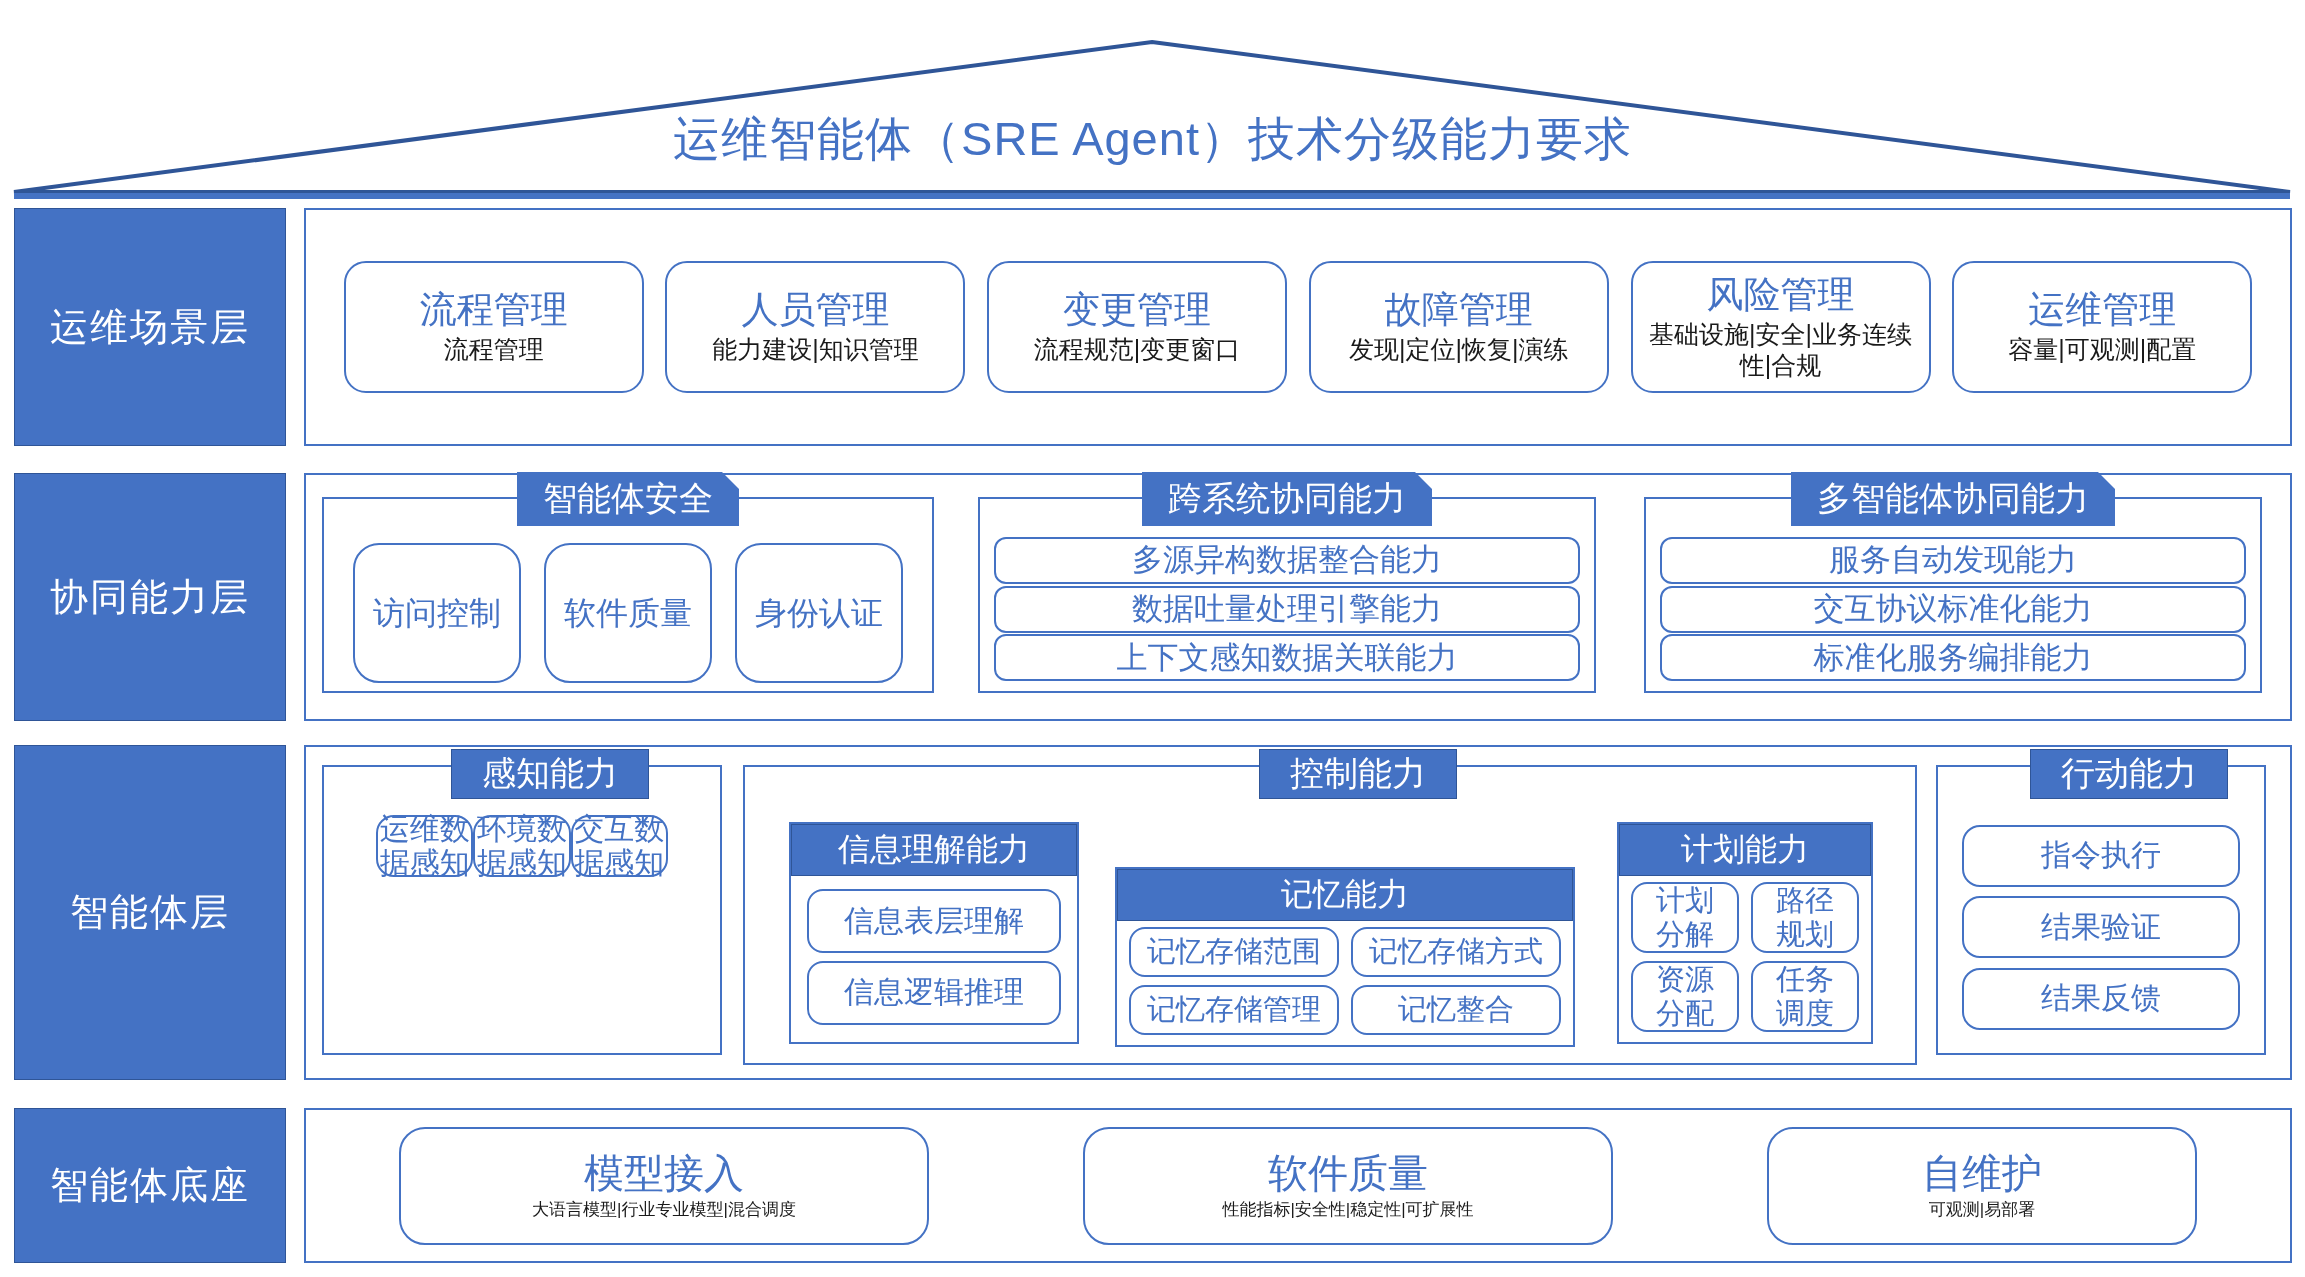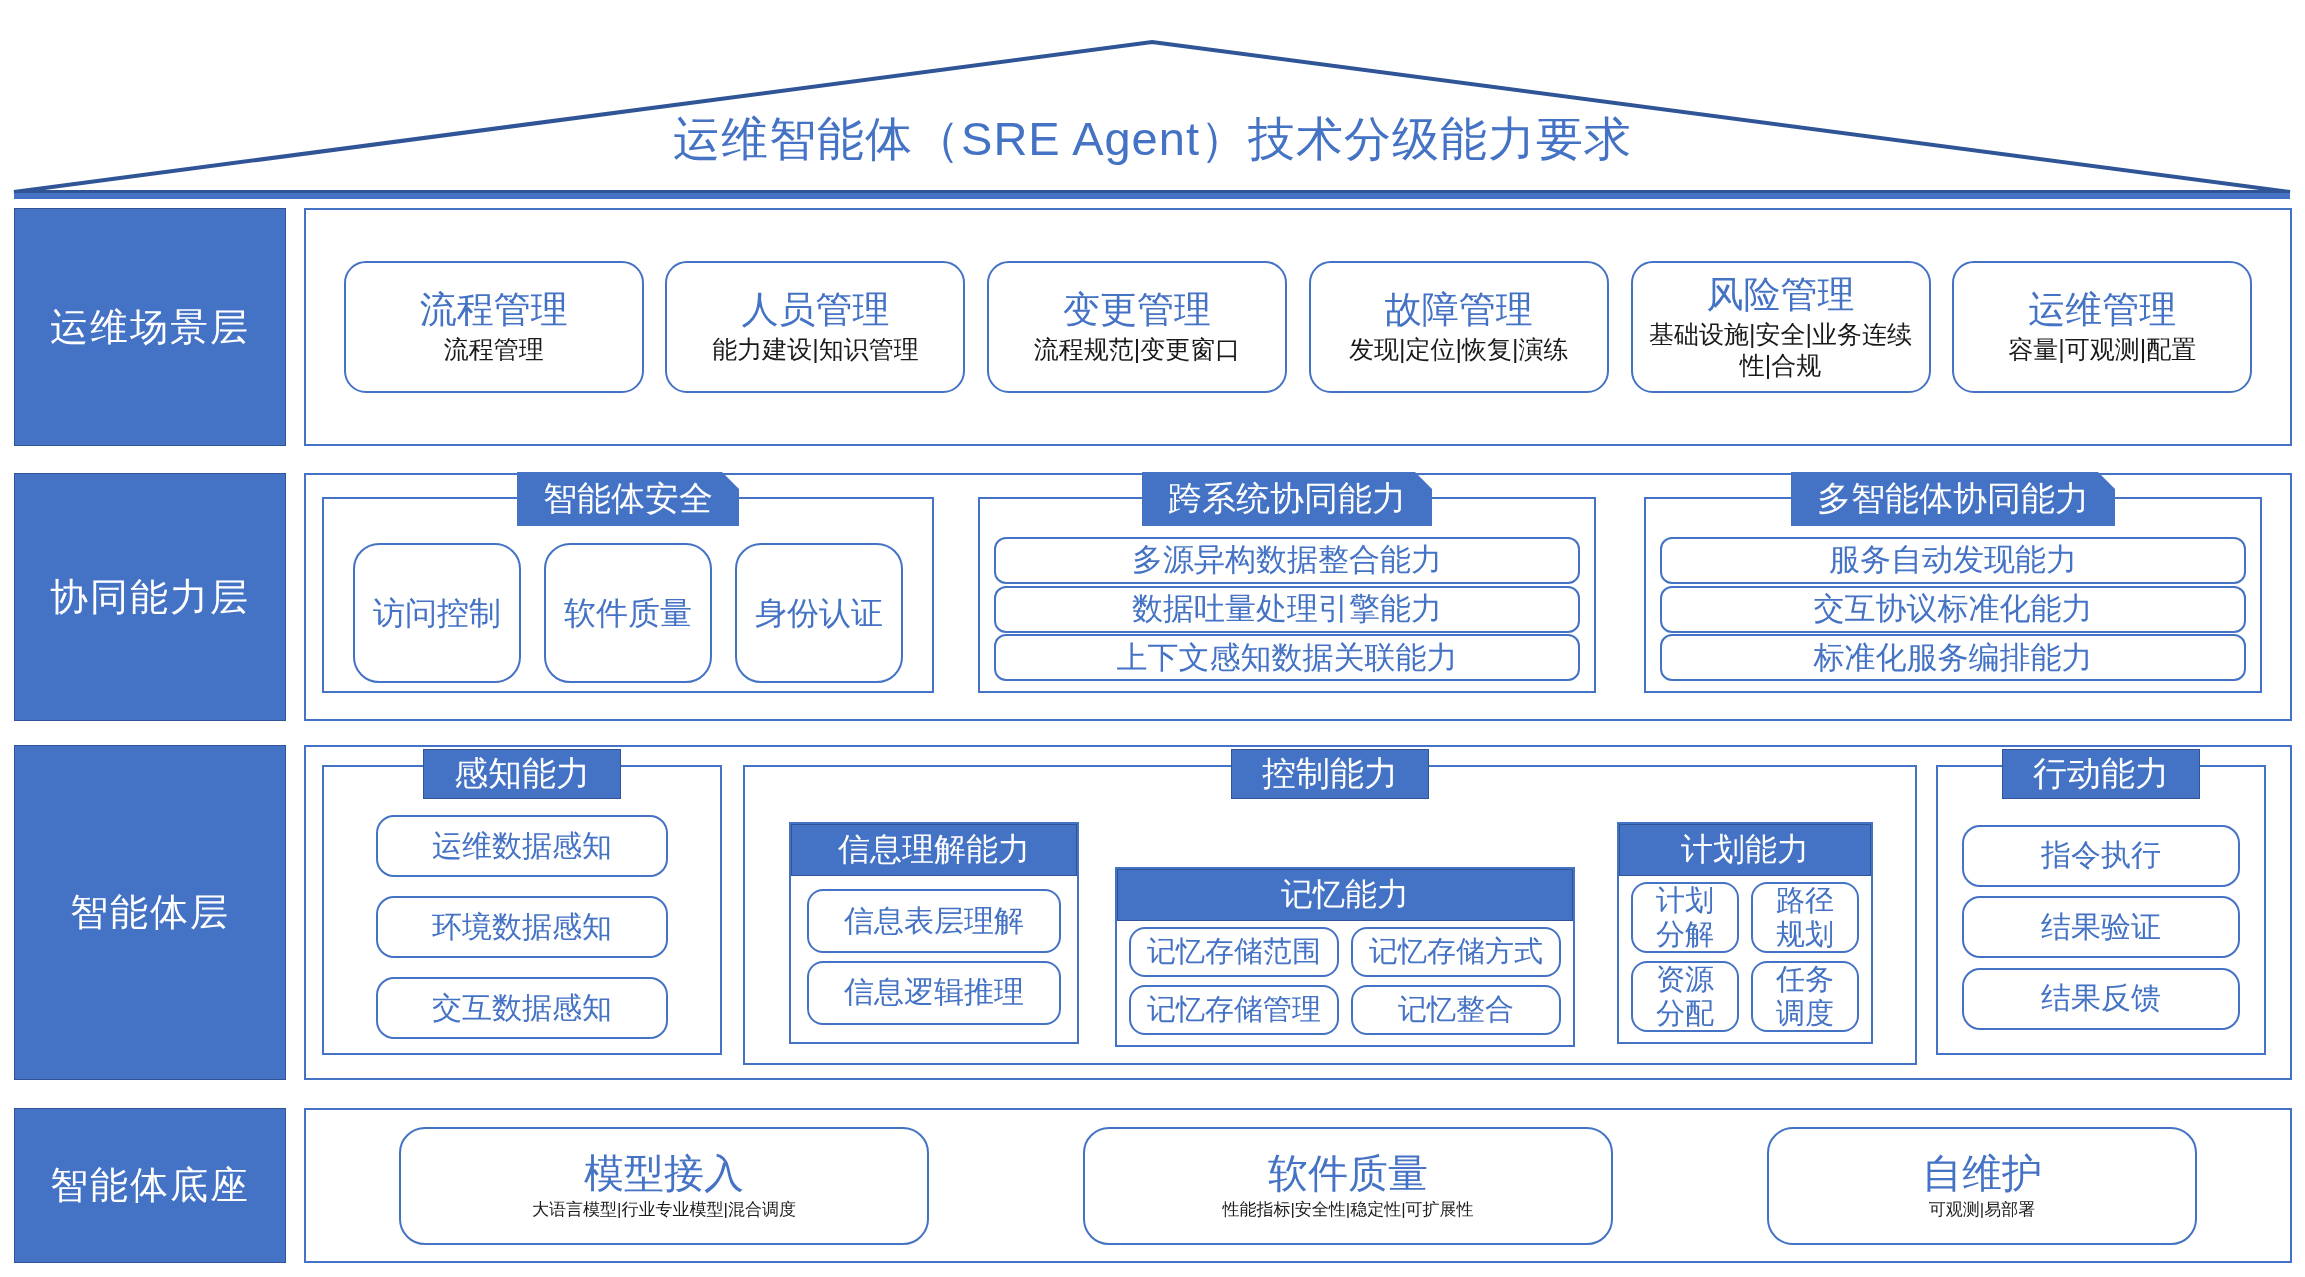--- a/index.html
+++ b/index.html
@@ -101,21 +101,21 @@
   }
   .stack .pill { height: 47px; border-radius: 12px; font-size: 31px; }
 
   
   #layer-agent .gbox { top: 18px; }
   #g-percep { left: 16px;  width: 400px; height: 290px; }
   #g-control{ left: 437px; width: 1174px; height: 300px; }
   #g-action { left: 1630px; width: 330px; height: 290px; }
 
   #layer-agent > .layer-body > .gbox > .banner {
-    top: -18px; height: 50px; font-size: 34px; padding: 4px 30px;
+    top: -18px; height: 50px; font-size: 34px; padding: 4px 30px; margin-left: 28px;
   }
   #g-control > .banner { top: -20px; }
 
   .inner-box {
     position: absolute; border: 2px solid #4472C4; background: #fff;
   }
   .inner-head {
     position: absolute; left: 0; top: 0; width: 100%; height: 52px;
     background: #4472C4; border: 1.5px solid #2F5597;
     color: #fff; font-size: 32px;
@@ -134,21 +134,21 @@
   .grid2 {
     position: absolute; left: 12px; right: 12px; top: 58px; bottom: 10px;
     display: grid; grid-template-columns: 1fr 1fr; grid-template-rows: 1fr 1fr;
     gap: 8px 12px;
   }
   #b-mem .grid2 .pill { font-size: 29px; border-radius: 16px; }
   #b-plan .grid2 .pill { font-size: 29px; border-radius: 16px; }
 
   .percep-stack {
     position: absolute; left: 52px; right: 52px; top: 48px; bottom: 14px;
-    display: flex; flex-direction: column; justify-content: space-between;
+    display: flex; flex-direction: row; justify-content: flex-start;
   }
   .percep-stack .pill { height: 62px; border-radius: 18px; font-size: 30px; }
 
   .action-stack {
     position: absolute; left: 24px; right: 24px; top: 48px; bottom: 14px;
     display: flex; flex-direction: column; justify-content: space-evenly;
   }
   .action-stack .pill { height: 62px; border-radius: 18px; font-size: 30px; }
 </style>
 </head>

